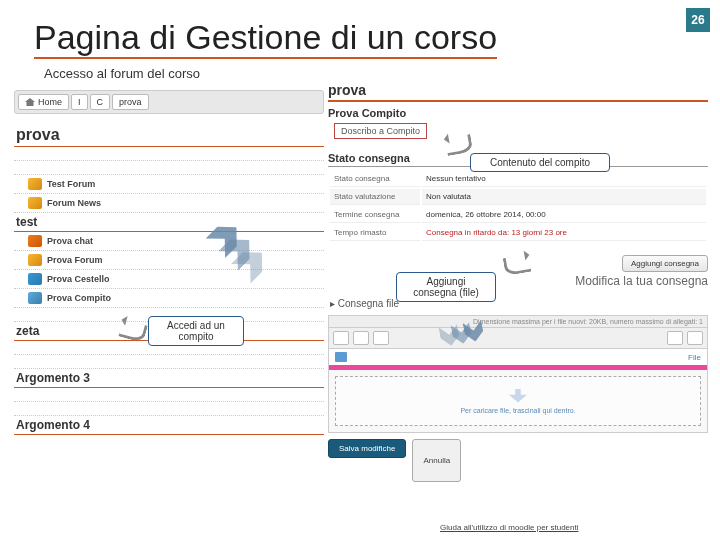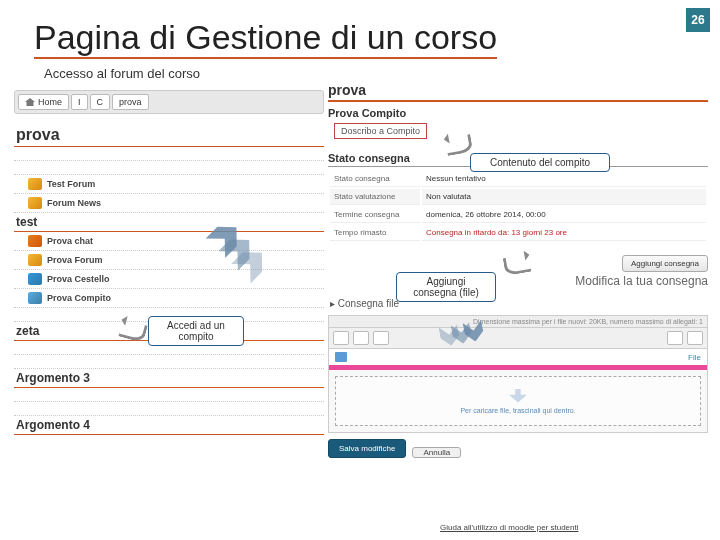--- a/index.html
+++ b/index.html
@@ -250,35 +250,35 @@
     width: 18px;
     height: 14px;
     background: #c8d8e8;
     clip-path: polygon(35% 0, 65% 0, 65% 45%, 100% 45%, 50% 100%, 0 45%, 35% 45%);
   }
   .drop-text { font-size: 7px; color: #5a8ab8; }
   .bottom-actions {
     display: flex;
     gap: 6px;
     margin-top: 6px;
-    align-items: flex-end;
+    align-items: flex-start;
   }
   .btn-save {
     background: #1a5a7a;
     color: #fff;
     border: 1px solid #134a62;
     border-radius: 3px;
     padding: 4px 10px;
     font-size: 8px;
   }
   .btn-cancel {
     background: #f0f0f0;
     border: 1px solid #aaa;
     border-radius: 3px;
-    padding: 0 10px;
+    padding: 16px 10px;
     font-size: 8px;
     color: #444;
   }
   
   .callout {
     position: absolute;
     border: 1.5px solid #2a5a8a;
     background: #fff;
     border-radius: 4px;
     padding: 3px 8px;

